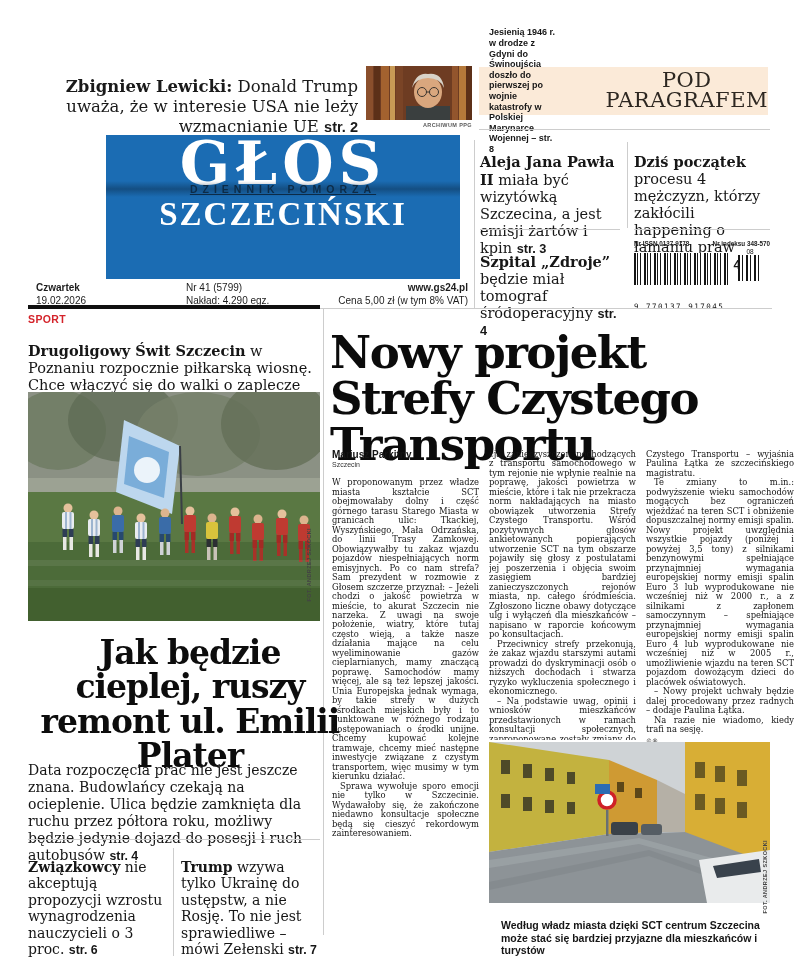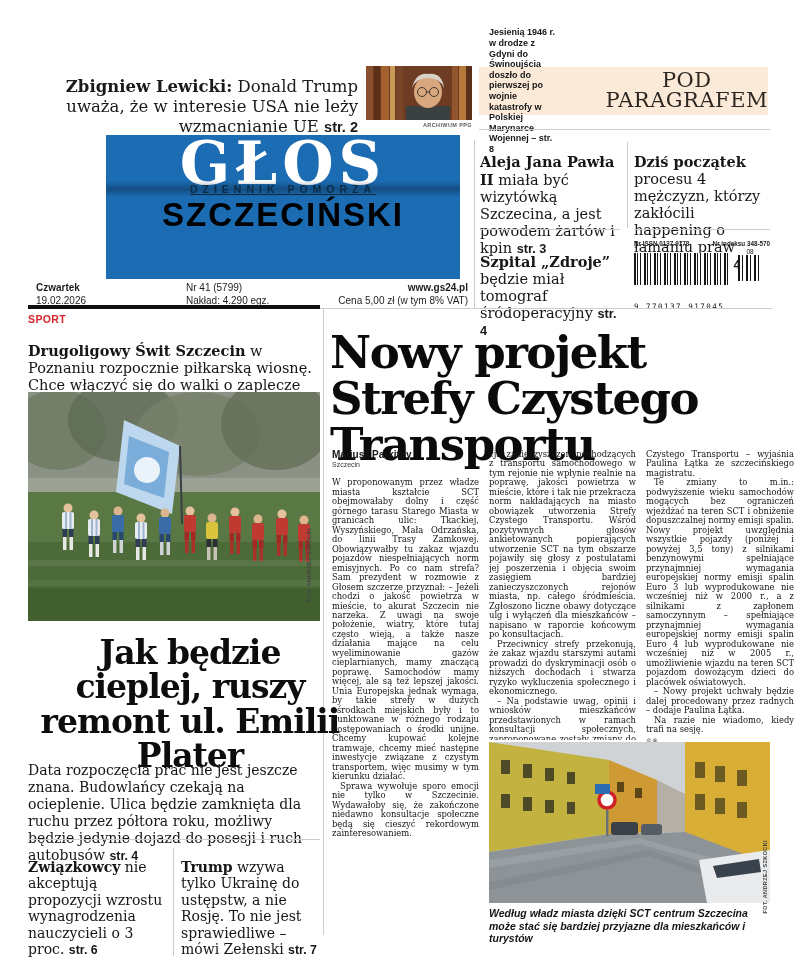--- a/index.html
+++ b/index.html
@@ -36,21 +36,21 @@
   .barcode-mini-label{font-size:6.5px;text-align:center;}
 
   
   .mast{left:106px;top:135px;width:354px;height:144px;background:var(--masthead_blue,#1b6cb3);
     display:flex;flex-direction:column;align-items:center;justify-content:flex-start;overflow:hidden;}
   .mast-title{font-family:"DejaVu Serif",serif;font-weight:bold;color:#fff;
     font-size:59px;line-height:.92;letter-spacing:5px;margin-top:2px;}
   .mast-band{width:100%;text-align:center;margin-top:-10px;
     background:linear-gradient(180deg,rgba(8,30,52,0) 0%,rgba(8,30,52,.38) 50%,rgba(8,30,52,0) 100%);
     color:#0c2b47;font-weight:bold;font-size:10.5px;letter-spacing:5px;padding:2px 0;text-decoration:underline;}
-  .mast-title2{font-family:Liberation Sans, sans-serif;font-weight:bold;color:#000000;
+  .mast-title2{font-family:Liberation Serif, serif;font-weight:bold;color:#ffffff;
     font-size:33px;line-height:1;letter-spacing:2px;margin-top:1px;}
 
   .dateline{font-size:10px;line-height:1.25;color:#1d1d1d;}
   .dateline .b{font-weight:bold;}
 
   
   .black-bar{left:28px;top:305px;width:292px;height:4px;background:#101010;}
   .sport-label{left:28px;top:313px;font-size:10.5px;font-weight:bold;color:var(--accent_red,#d4232a);letter-spacing:.4px;}
   .sport-teaser{left:28px;top:327px;width:294px;font-family:"DejaVu Serif",serif;
     font-size:14.5px;line-height:1.2;color:#161616;}
@@ -115,21 +115,21 @@
   </div>
   <div class="abs top-photo-credit">ARCHIWUM PPG</div>
 
   <div class="abs pp-box">
     <div class="pp-teaser">Jesienią 1946 r. w drodze z Gdyni do Świnoujścia doszło do pierwszej po wojnie katastrofy w Polskiej Marynarce Wojennej – str. 8</div>
     <div class="pp-title">POD PARAGRAFEM</div>
   </div>
   <div class="abs hr" style="left:479px;top:129px;width:291px;height:1px;"></div>
 
   <div class="abs vr" style="left:474px;top:140px;width:1px;height:168px;"></div>
-  <p class="abs sb-teaser" style="left:480px;top:138px;width:140px;"><b>Aleja Jana Pawła II</b><span> miała być wizytówką Szczecina, a jest powodem żartów i kpin </span><b class="pg">str. 3</b></p>
+  <p class="abs sb-teaser" style="left:480px;top:138px;width:140px;"><b>Aleja Jana Pawła II</b><span> miała być wizytówką Szczecina, a jest emisji żartów i kpin </span><b class="pg">str. 3</b></p>
   <div class="abs vr" style="left:627px;top:142px;width:1px;height:86px;"></div>
   <p class="abs sb-teaser" style="left:634px;top:138px;width:134px;"><b>Dziś początek</b><span> procesu 4 mężczyzn, którzy zakłócili happening o łamaniu praw człowieka </span><b class="pg">str. 4</b></p>
   <div class="abs hr" style="left:480px;top:229px;width:140px;height:1px;"></div>
   <div class="abs hr" style="left:634px;top:229px;width:136px;height:1px;"></div>
   <p class="abs sb-teaser" style="left:480px;top:238px;width:142px;"><b>Szpital „Zdroje”</b><span> będzie miał tomograf śródoperacyjny </span><b class="pg">str. 4</b></p>
 
   <div class="abs issn-row" style="left:634px;top:240px;width:136px;">
     <span>Nr ISSN 0137-9178</span>
     <span>Nr indeksu 348-570</span>
   </div>
@@ -348,15 +348,15 @@
       <rect x="122" y="80" width="27" height="13" rx="3" fill="#3a4148"></rect>
       <rect x="152" y="82" width="21" height="11" rx="3" fill="#555d64"></rect>
       <path d="M210 118 L281 108 L281 161 L218 161 Z" fill="#e9ebec"></path>
       <path d="M224 124 L270 117 L272 130 L228 136 Z" fill="#39424c"></path>
       <circle cx="118" cy="58" r="8" fill="#ffffff" stroke="#cf2027" stroke-width="3.5"></circle>
       <rect x="117" y="68" width="2.5" height="26" fill="#6a6f73"></rect>
       <rect x="106" y="42" width="15" height="10" fill="#2b6cb3"></rect>
     </svg>
   </div>
   <div class="abs photo-credit-v" style="left:762px;top:840px;">FOT. ANDRZEJ SZKOCKI</div>
-  <p class="abs caption" style="margin:0;font-style:italic;">Według władz miasta dzięki SCT centrum Szczecina może stać się bardziej przyjazne dla mieszkańców i turystów</p>
+  <p class="abs caption" style="margin:12px;">Według władz miasta dzięki SCT centrum Szczecina może stać się bardziej przyjazne dla mieszkańców i turystów</p>
 
 </div>
 
 </body></html>

